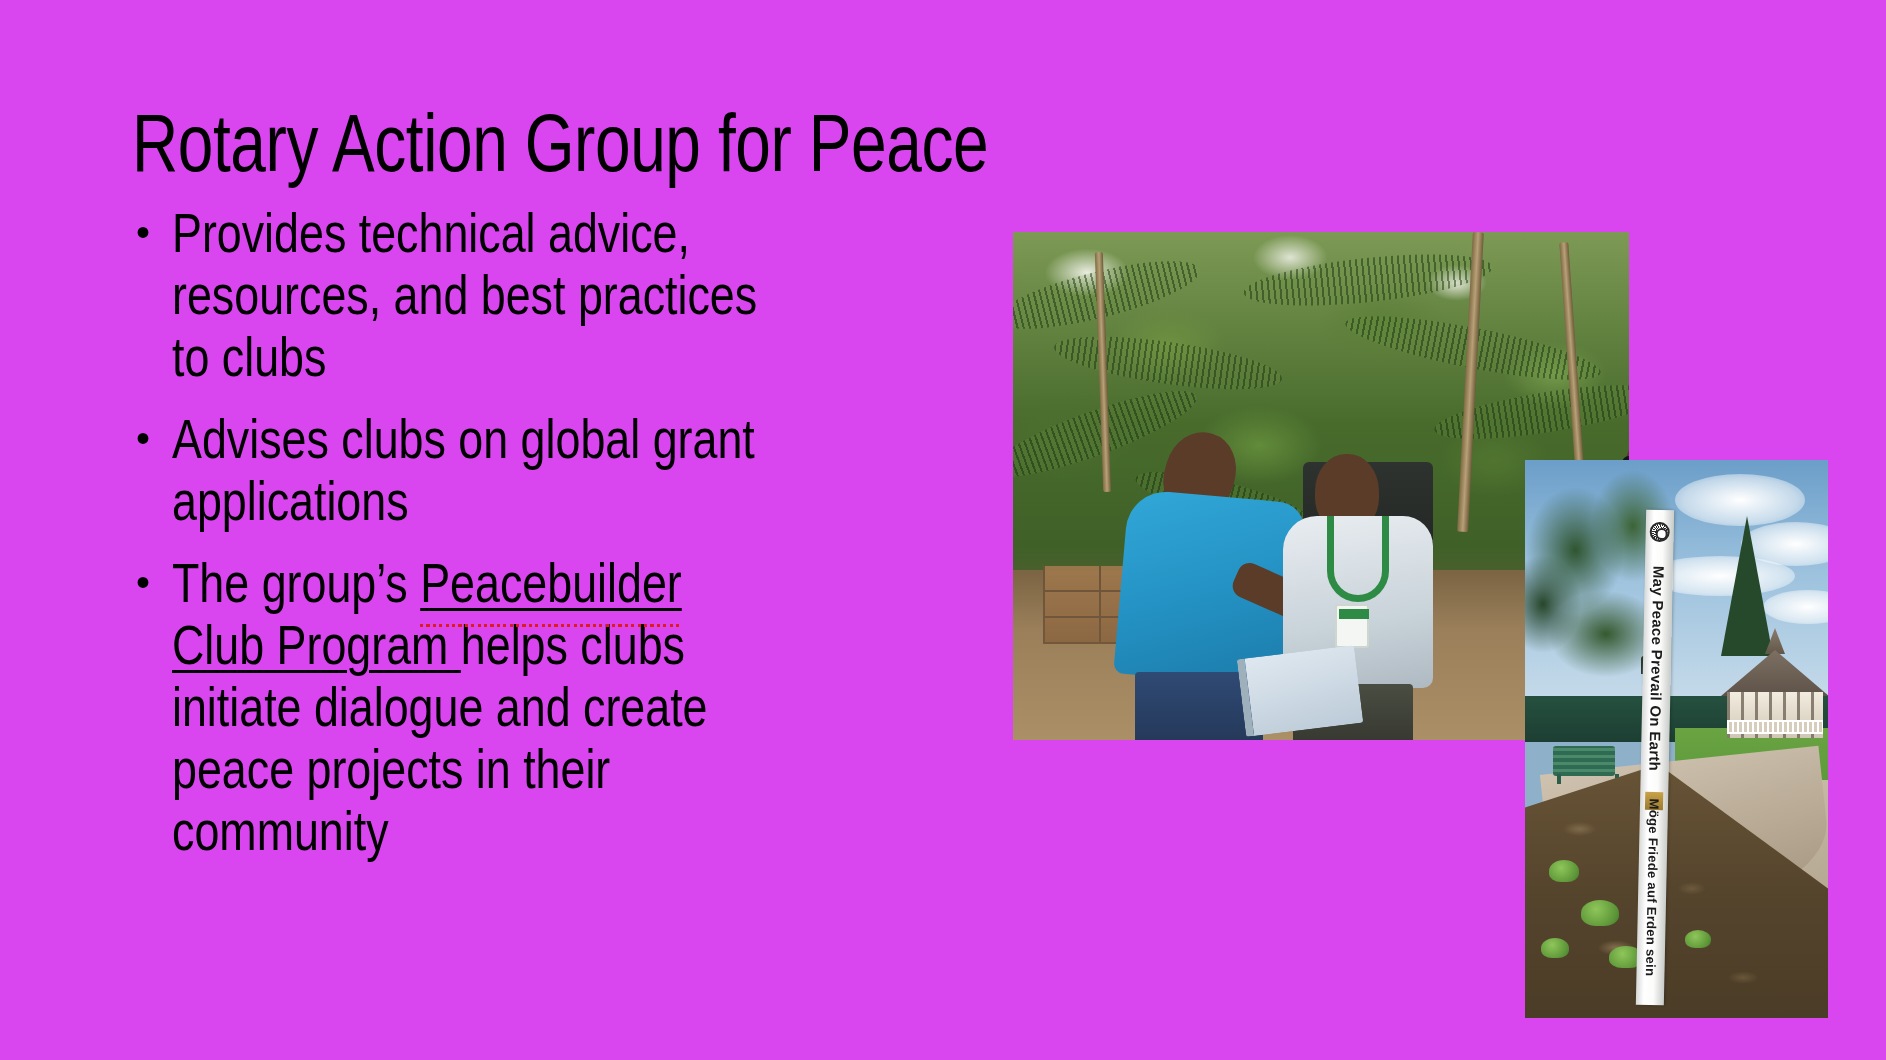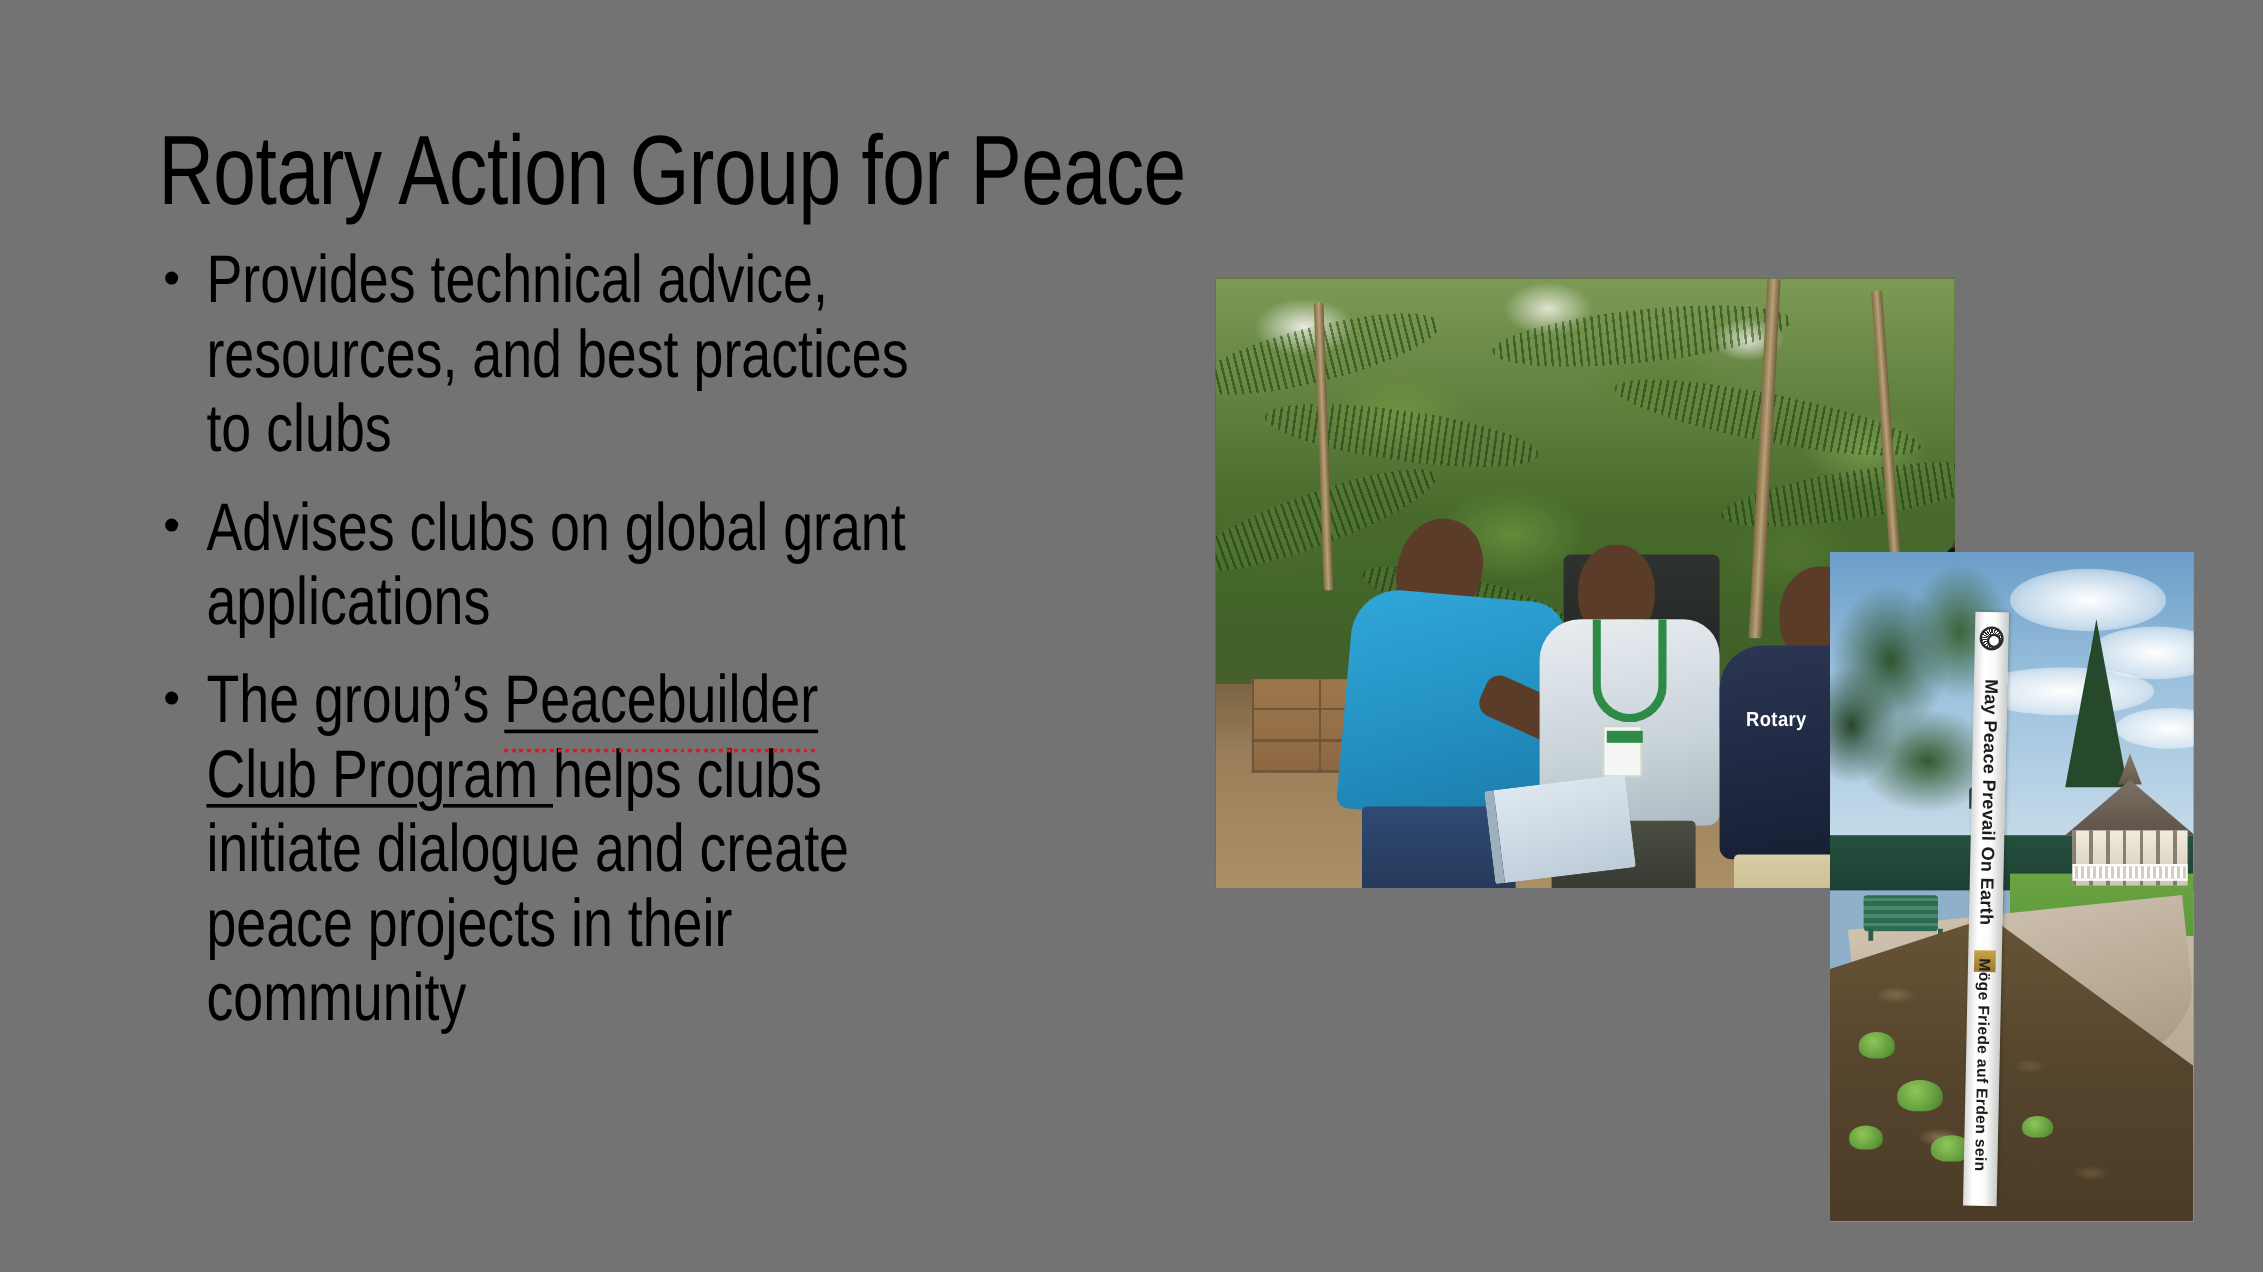--- a/index.html
+++ b/index.html
@@ -3,21 +3,21 @@
 <meta charset="utf-8">
 <title>Rotary Action Group for Peace</title>
 <style>
   * { margin:0; padding:0; box-sizing:border-box; }
   html, body {
     width:1886px; height:1060px;
     background:#ffffff;
     font-family:"Liberation Sans", sans-serif;
     overflow:hidden;
   }
-  .slide { position:relative; width:1886px; height:1060px; background:#737373; }
+  .slide { position:relative; width:1886px; height:1060px; background:#d946ef; }
 
   
   .slide-title {
     position:absolute;
     left:132px; top:102px;
     width:1200px;
     font-size:82px;
     line-height:1.0;
     font-weight:400;
     color:#000000;
@@ -417,27 +417,20 @@
     </div>
 
     <div class="person" id="pB">
       <div class="head"></div>
       <div class="torso"></div>
       <div class="lanyard"></div>
       <div class="badge"></div>
       <div class="legs"></div>
     </div>
 
-    <div class="person" id="pC">
-      <div class="head"></div>
-      <div class="torso"></div>
-      <span class="rot-text">Rotary</span>
-      <div class="rot-wheel"></div>
-      <div class="legs"></div>
-    </div>
 
     <div class="person" id="pD">
       <div class="head"></div>
       <div class="shades"></div>
       <div class="torso"></div>
       <span class="usaid">USAID</span>
       <div class="legs"></div>
     </div>
 
     <div class="p1-notebook"></div>

